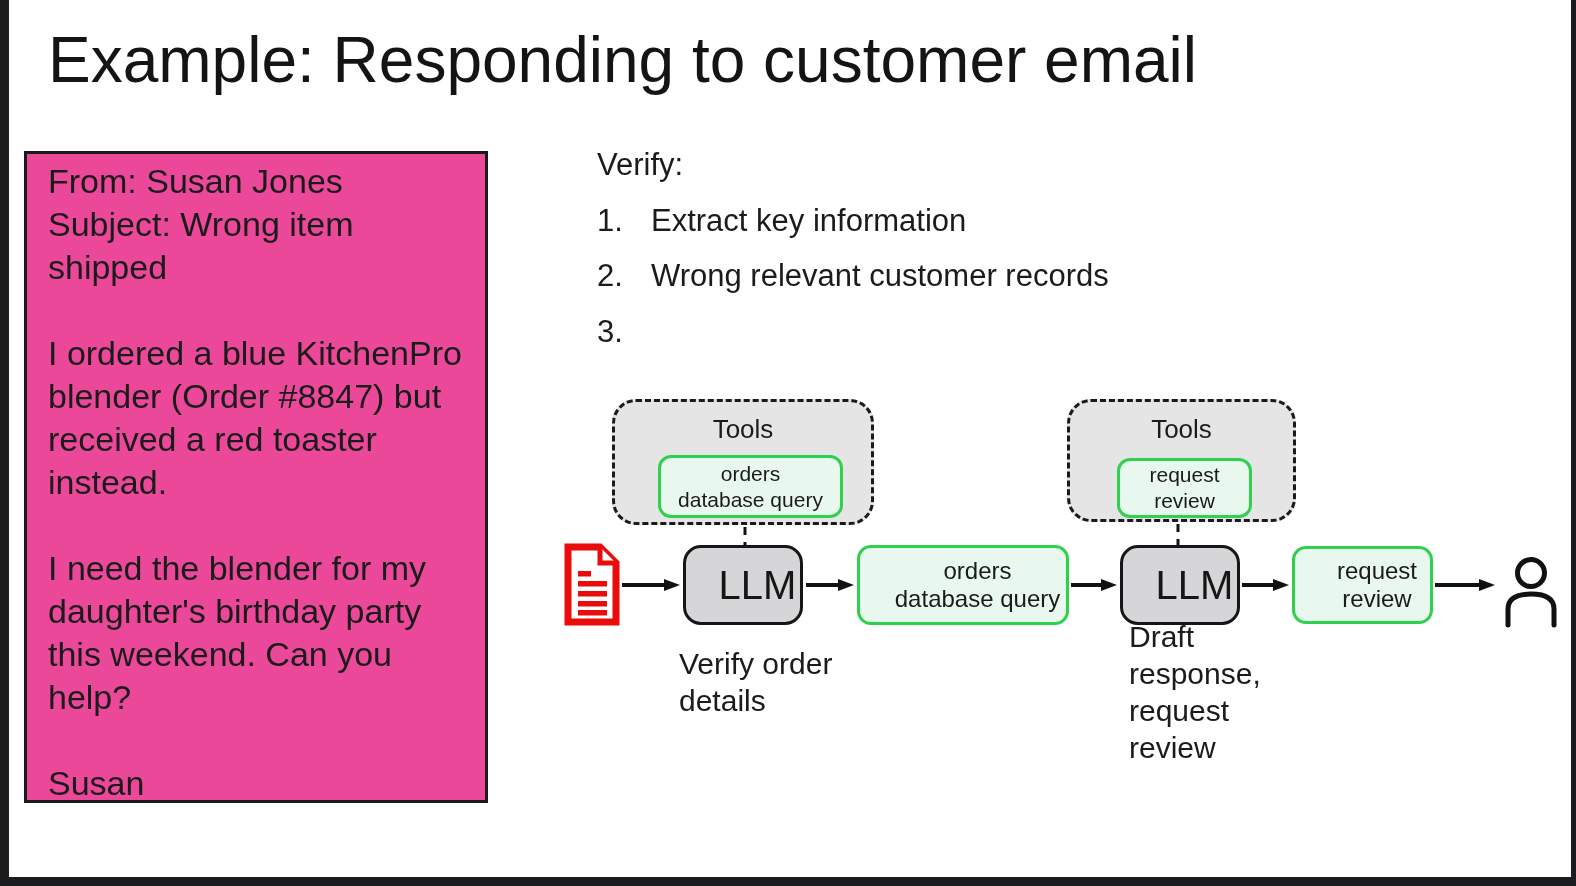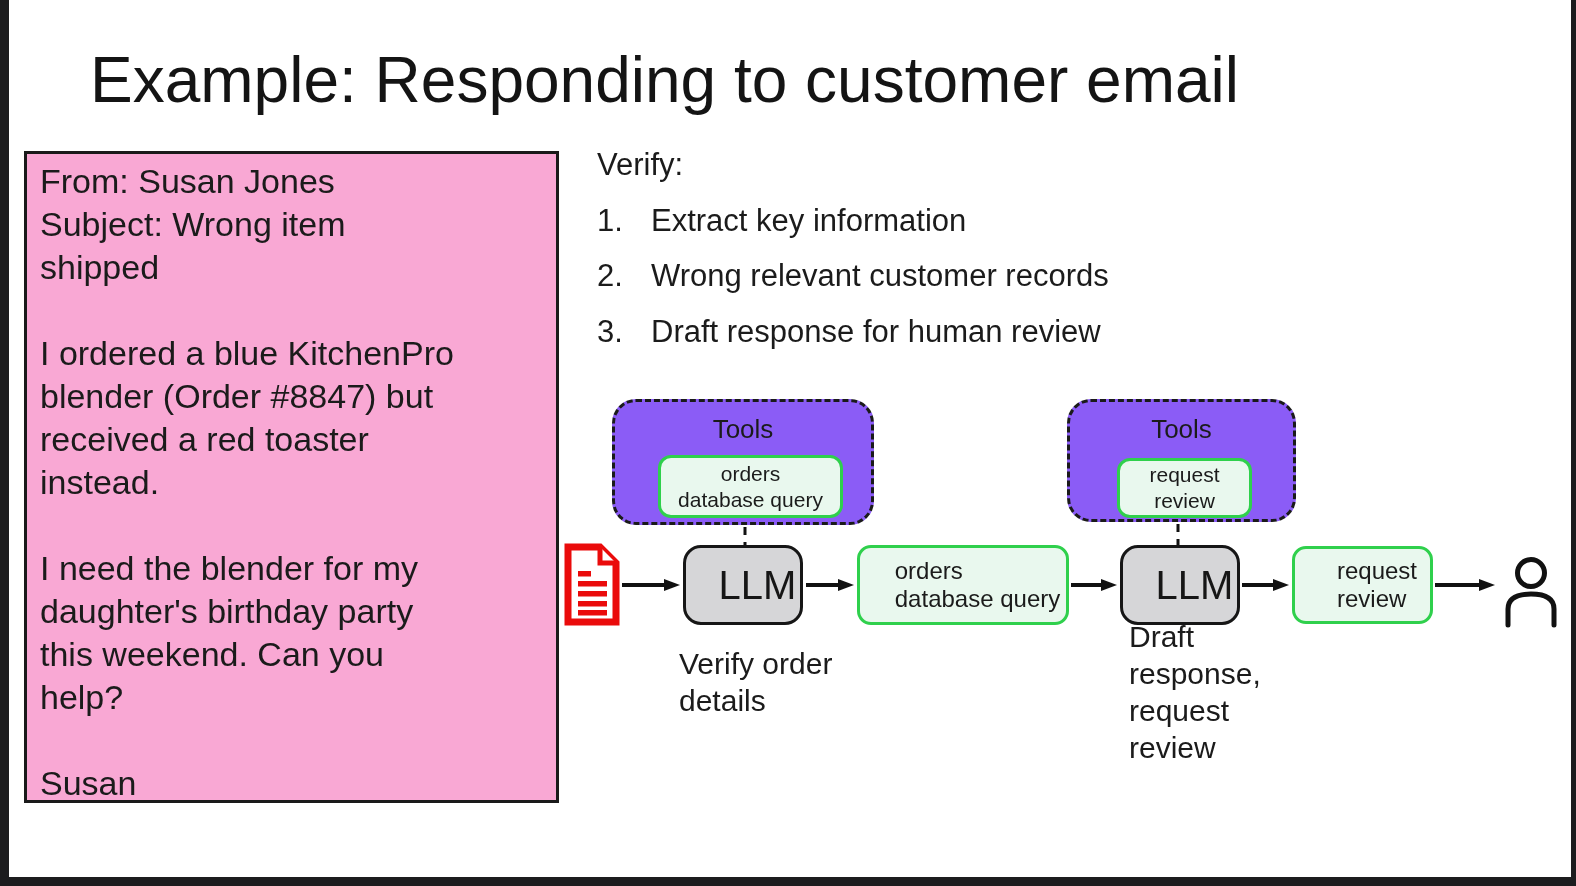--- a/index.html
+++ b/index.html
@@ -11,50 +11,49 @@
     overflow: hidden;
   }
   .slide {
     position: absolute; left: 9px; top: 0;
     width: 1562px; height: 877px;
     background: #ffffff;
   }
   .abs { position: absolute; }
 
   .page-title {
-    left: 39px; top: 44px;
+    left: 39px; top: 24px;
     font-size: 64px; font-weight: 500; line-height: 1.15;
     letter-spacing: 0px; color: #141414;
     white-space: nowrap;
-    margin-left: 42px;
   }
 
   .email-card {
     left: 15px; top: 151px;
-    width: 535px; height: 652px;
+    width: 464px; height: 652px;
     border: 3px solid #1a1a1a;
-    background: #f9a8d4;
-    padding: 6px 12px 0 13px;
+    background: #ec4899;
+    padding: 6px 12px 0 21px;
   }
   .email-text {
     font-size: 34px; line-height: 43px;
     white-space: pre-line; color: #1b1b1b;
   }
 
   .steps-heading { left: 588px; top: 147px; font-size: 31px; color: #1b1b1b; }
   .step-row { left: 588px; display: flex; font-size: 31px; color: #1b1b1b; }
   .step-row .step-num { width: 54px; flex: 0 0 54px; }
   .step-1 { top: 203px; }
   .step-2 { top: 258px; }
   .step-3 { top: 314px; }
 
   .tools-group {
     border: 3px dashed #1a1a1a;
     border-radius: 24px;
-    background: #8b5cf6;
+    background: #e5e5e5;
   }
   .tools-group-1 { left: 603px; top: 399px; width: 262px; height: 126px; }
   .tools-group-2 { left: 1058px; top: 399px; width: 229px; height: 123px; }
   .tools-label {
     position: absolute; left: 0; right: 0; top: 12px;
     text-align: center; font-size: 26px; color: #1b1b1b;
   }
   .chip {
     position: absolute;
     border: 3px solid #2fd04c;
@@ -63,21 +62,21 @@
     display: flex; align-items: center; justify-content: center;
     text-align: center;
     font-size: 21px; line-height: 26px;
     white-space: pre-line; color: #1b1b1b;
   }
   .chip-1 { left: 43px; top: 53px; width: 185px; height: 63px; }
   .chip-2 { left: 47px; top: 56px; width: 135px; height: 60px; }
 
   .node {
     display: flex; align-items: center; justify-content: center;
-    text-align: left;
+    text-align: center;
     padding-left: 29px;
   }
   .llm-node {
     width: 120px; height: 80px; top: 545px;
     background: #d6d6d8;
     border: 3px solid #161616;
     border-radius: 18px;
     font-size: 40px; font-weight: 500; color: #161616;
   }
   .llm-node-1 { left: 674px; }
@@ -137,21 +136,20 @@
   <div class="abs step-row step-1">
     <span class="step-num">1.</span>
     <span class="step-label">Extract key information</span>
   </div>
   <div class="abs step-row step-2">
     <span class="step-num">2.</span>
     <span class="step-label">Wrong relevant customer records</span>
   </div>
   <div class="abs step-row step-3">
     <span class="step-num">3.</span>
-    <span class="step-label">Draft response for human review</span>
   </div>
 
   <svg class="connector-layer" viewBox="0 0 1562 877">
     <defs>
       <marker id="ah" viewBox="0 0 16 12" markerWidth="16" markerHeight="12" refX="2" refY="6" orient="auto" markerUnits="userSpaceOnUse">
         <path d="M0,0 L16,6 L0,12 Z" fill="#111111"></path>
       </marker>
     </defs>
     <line x1="613" y1="585" x2="657" y2="585" stroke="#111111" stroke-width="4" marker-end="url(#ah)"></line>
     <line x1="797" y1="585" x2="831" y2="585" stroke="#111111" stroke-width="4" marker-end="url(#ah)"></line>

